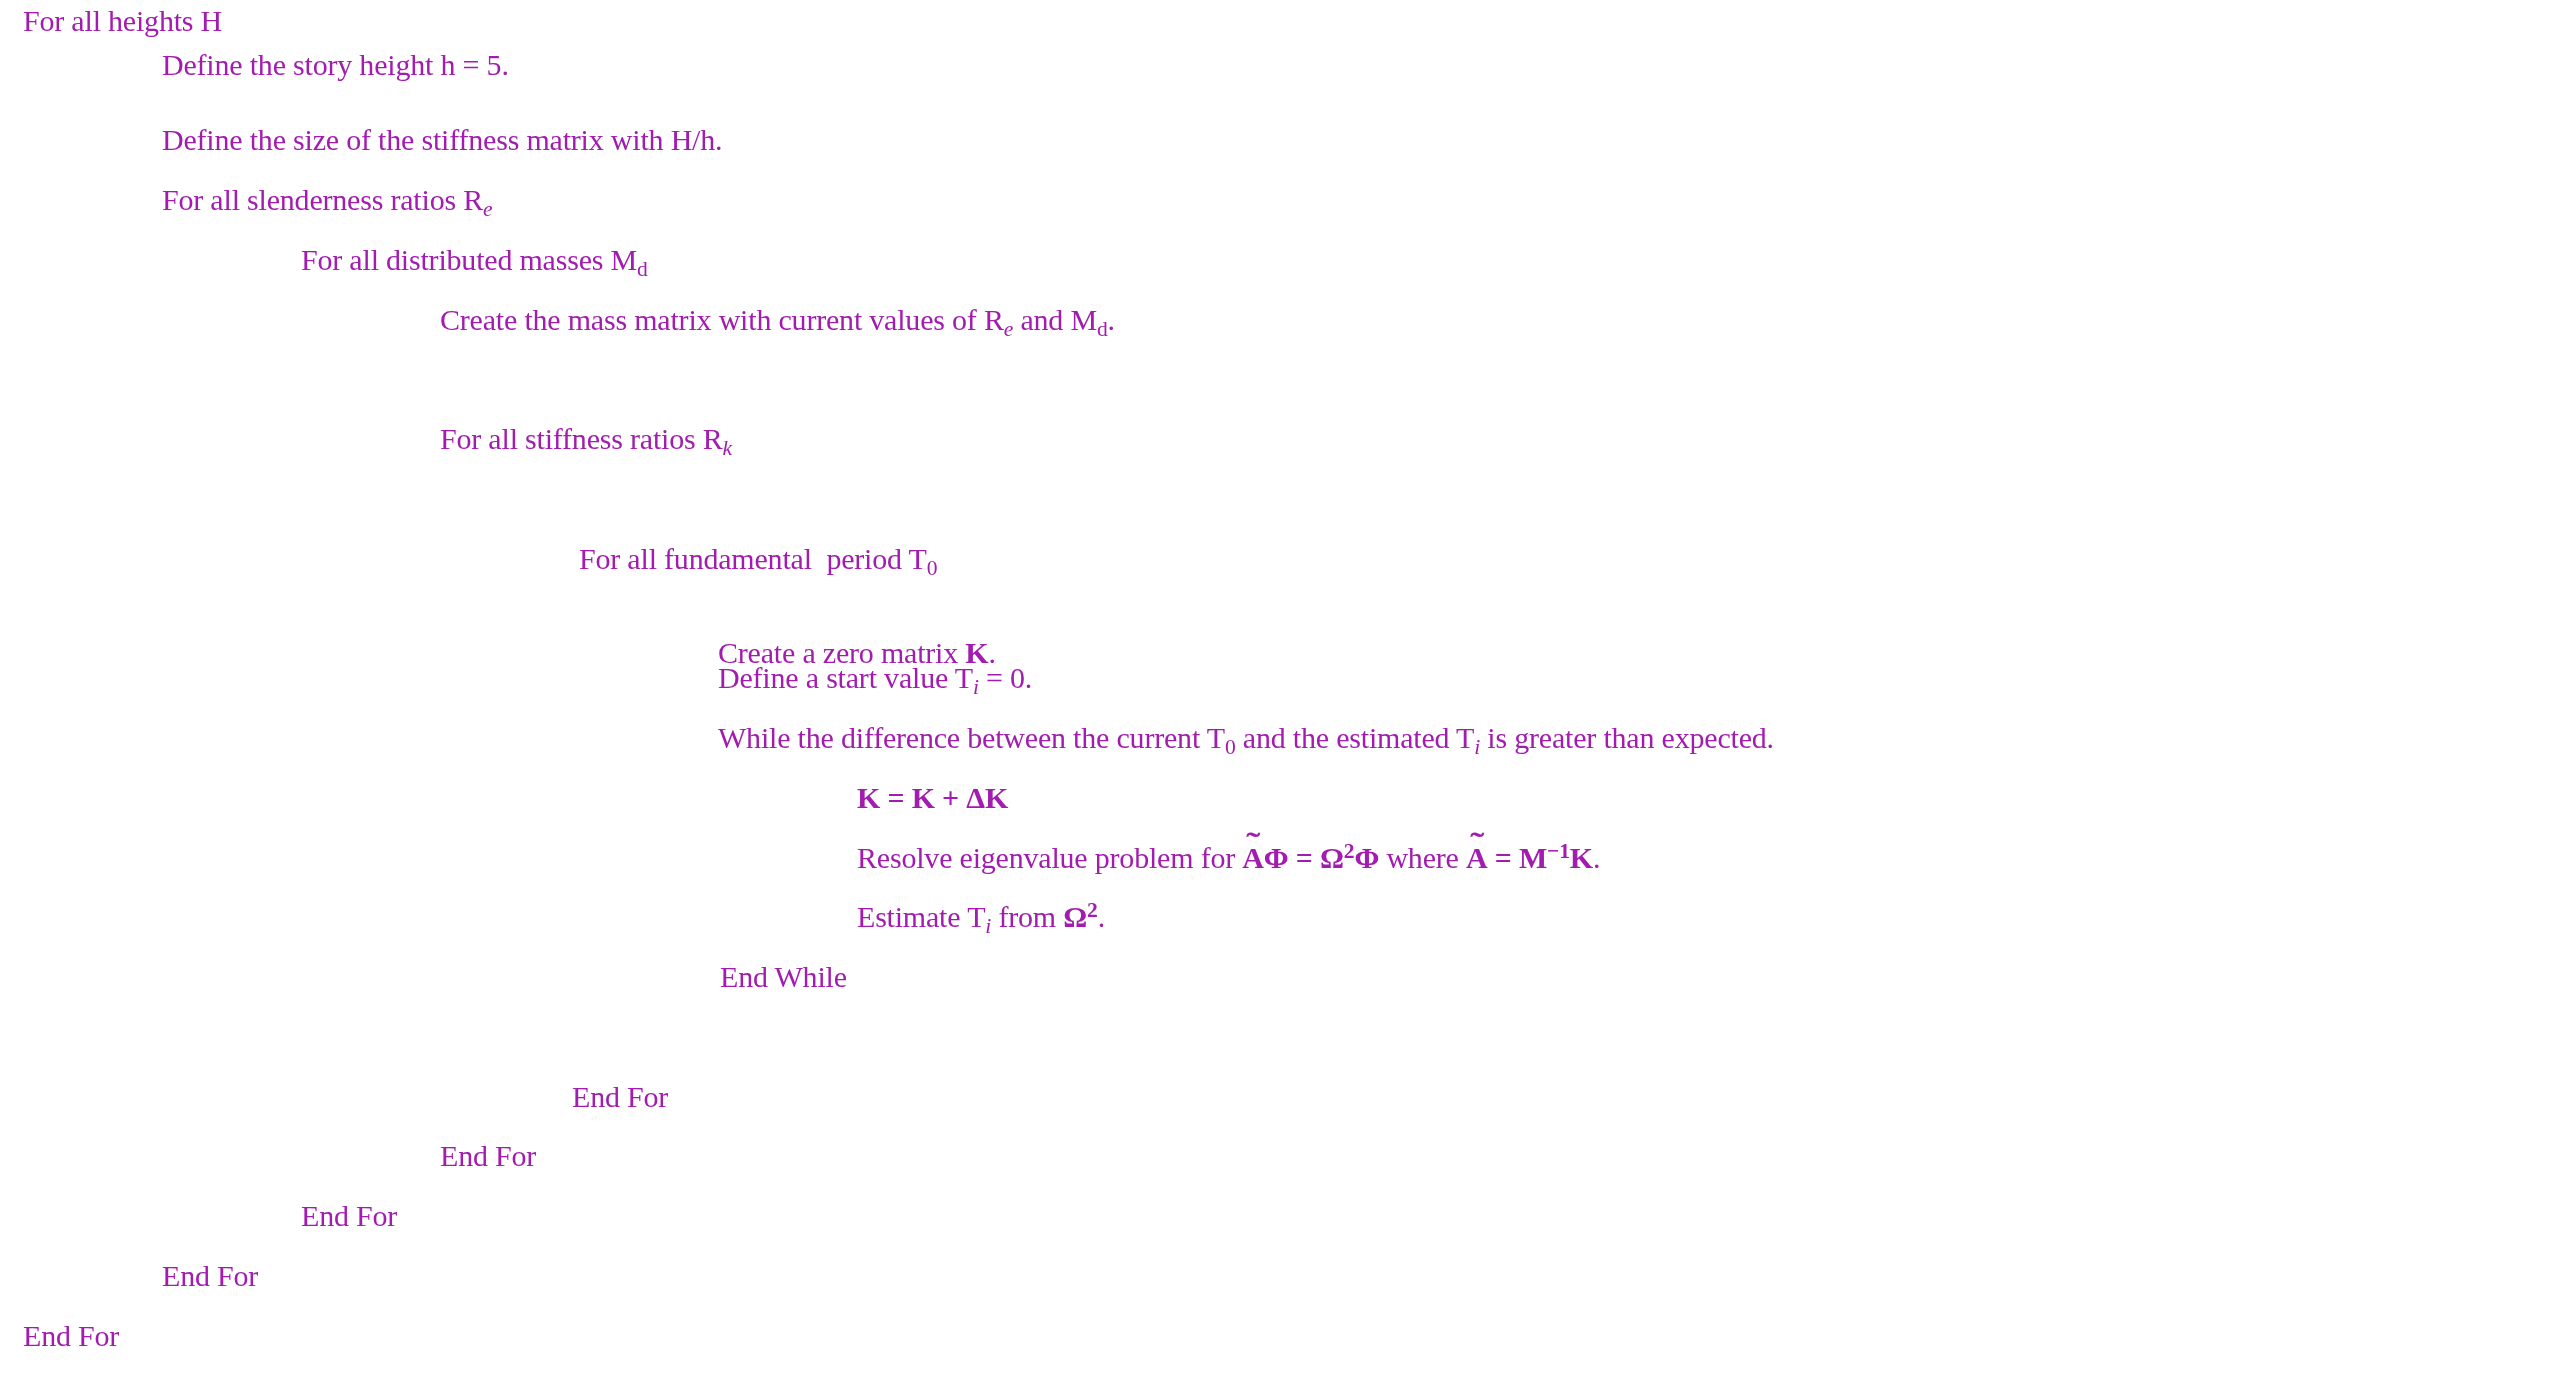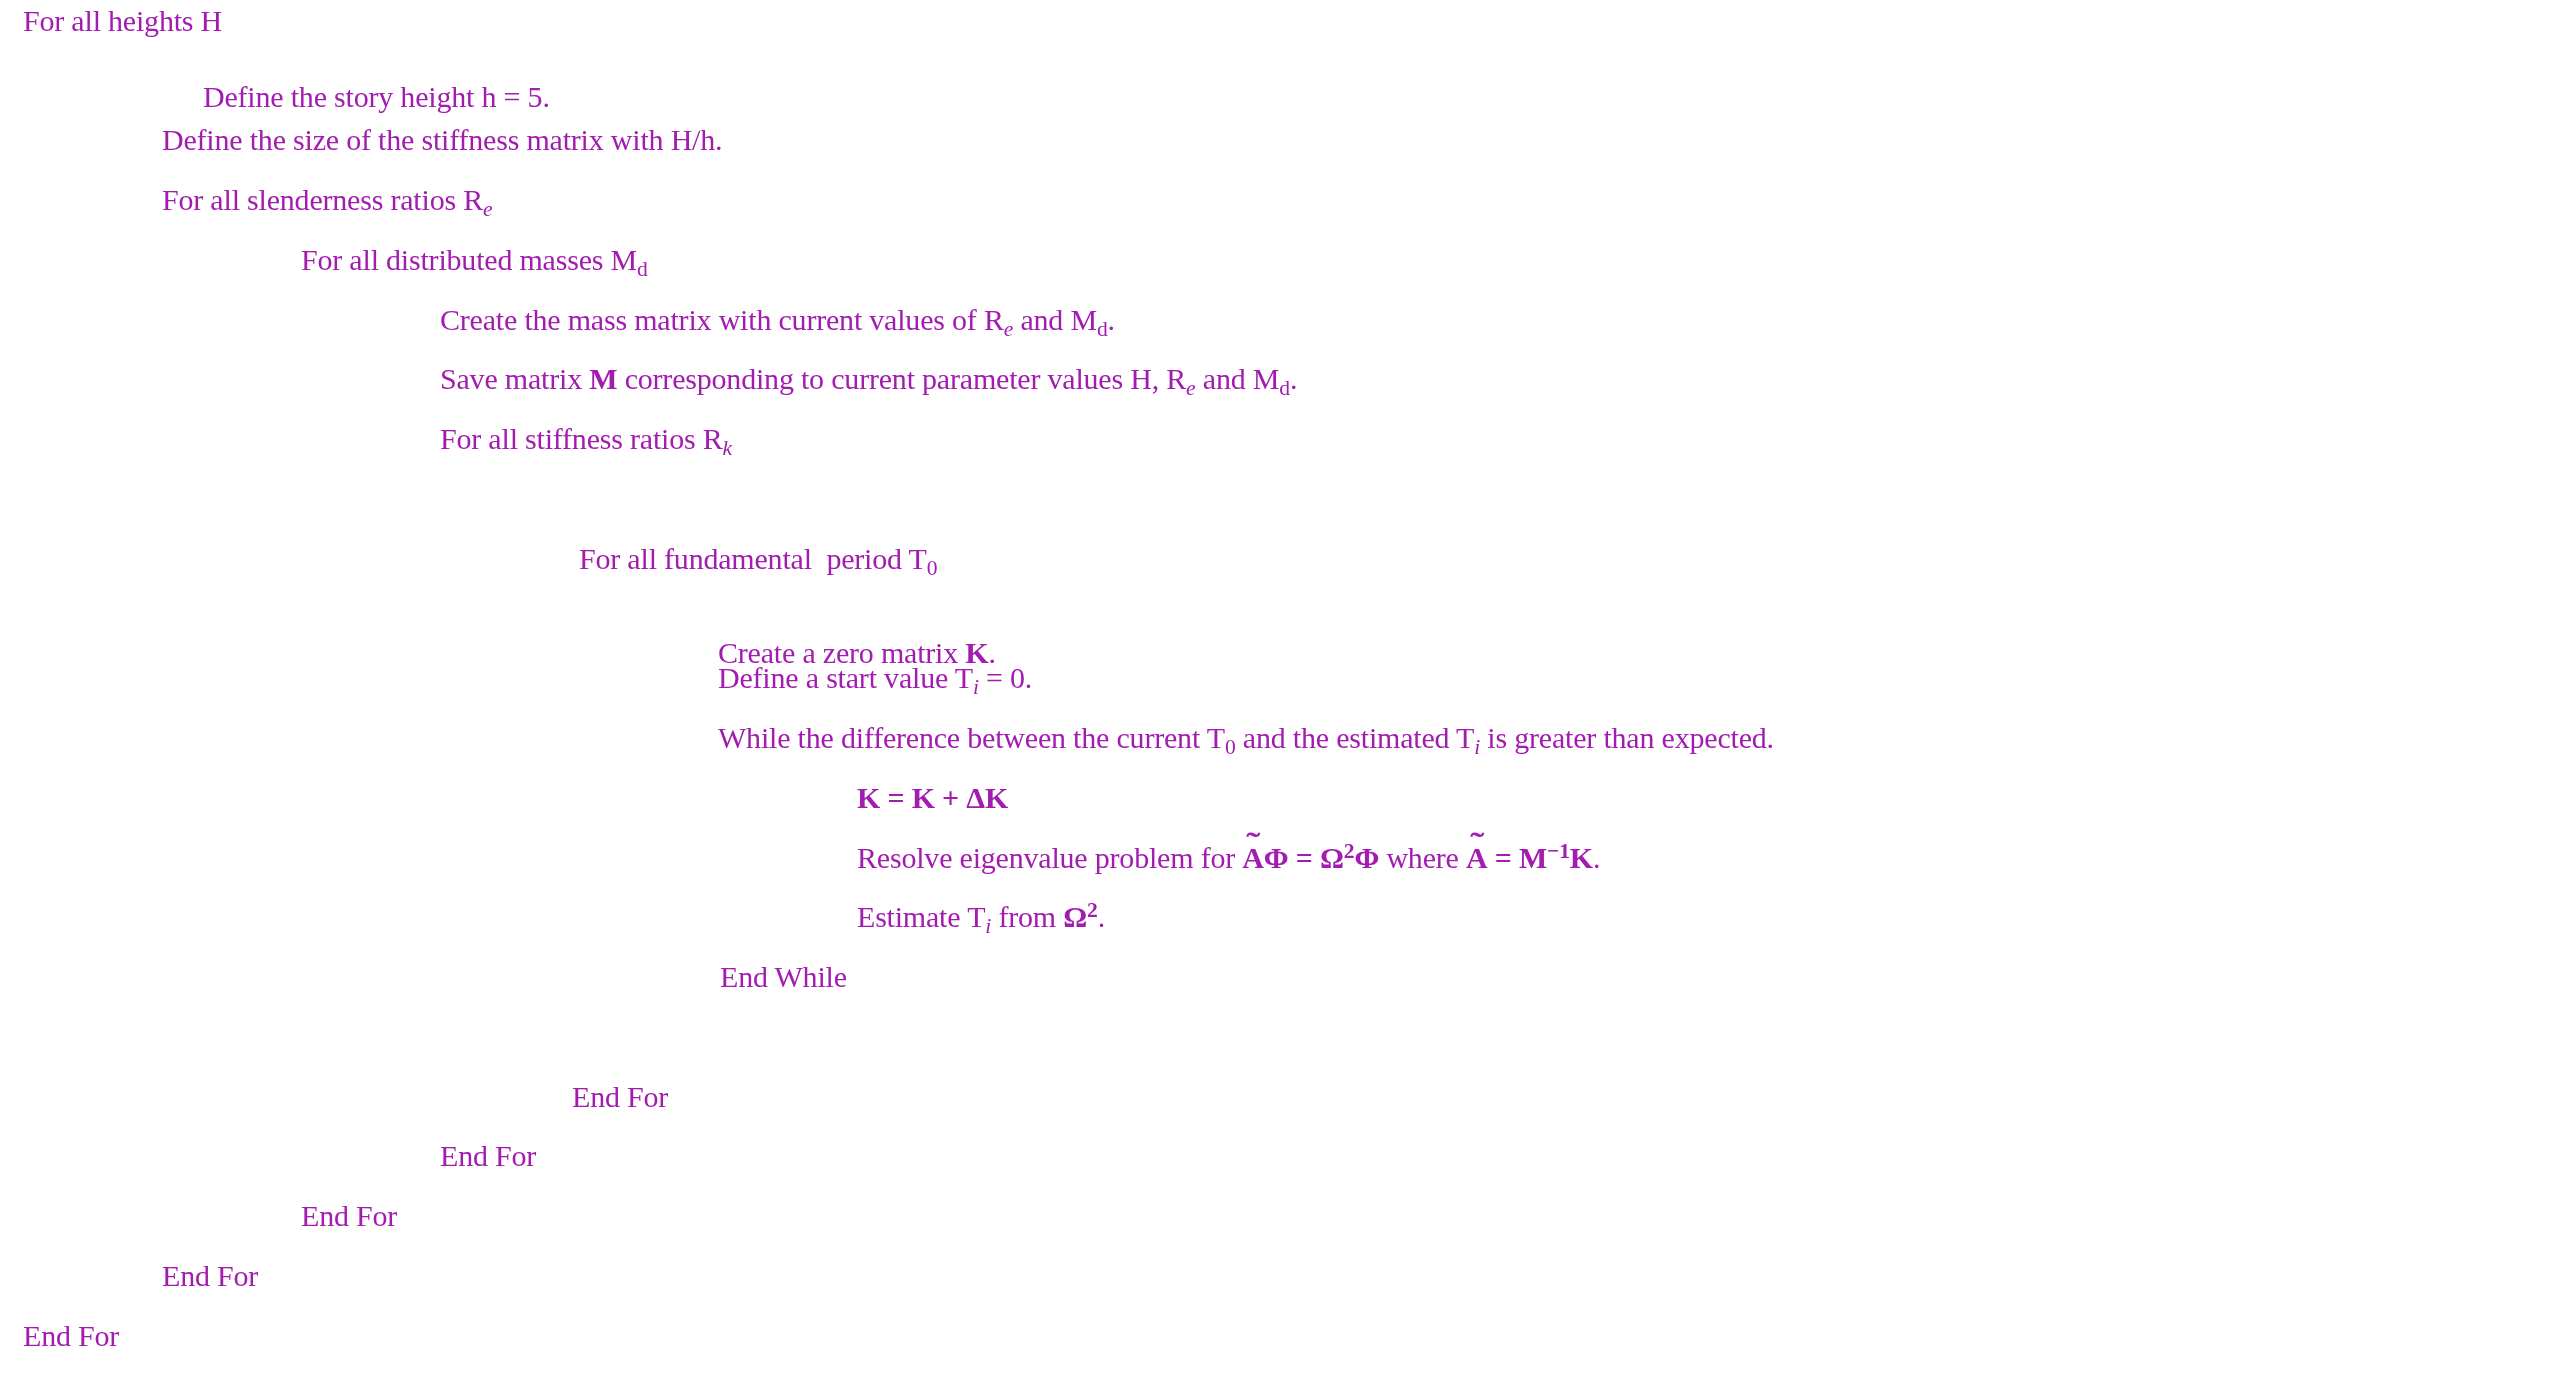--- a/index.html
+++ b/index.html
@@ -22,26 +22,25 @@
   .tilde::before {
     content: "\02DC"; position: absolute; left: 50%; top: -0.5em;
     transform: translateX(-50%) scaleX(1.4); font-weight: bold;
   }
 </style>
 </head>
 <body>
 
 <div id="algo">
     <div class="line" style="left: 23px; top: 6px;"><span>For all heights H</span></div>
-    <div class="line" style="left: 162px; top: 82px; margin-left: 41px;"><span>Define the story height h = 5.</span></div>
+    <div class="line" style="left: 162px; top: 50px;"><span>Define the story height h = 5.</span></div>
     <div class="line" style="left: 162px; top: 125px;"><span>Define the size of the stiffness matrix with H/h.</span></div>
     <div class="line" style="left: 301px; top: 245px;"><span>For all distributed masses M</span><span class="sub">d</span></div>
     <div class="line" style="left: 162px; top: 185px;"><span>For all slenderness ratios R</span><span class="sub it">e</span></div>
     <div class="line" style="left: 440px; top: 305px;"><span>Create the mass matrix with current values of R</span><span class="sub it">e</span><span> and M</span><span class="sub">d</span><span>.</span></div>
-    <div class="line" style="left: 440px; top: 364px;"><span>Save matrix </span><span class="b">M</span><span> corresponding to current parameter values H, R</span><span class="sub it">e</span><span> and M</span><span class="sub">d</span><span>.</span></div>
     <div class="line" style="left: 440px; top: 424px;"><span>For all stiffness ratios R</span><span class="sub it">k</span></div>
     <div class="line" style="left: 579px; top: 544px;"><span>For all fundamental  period T</span><span class="sub">0</span></div>
     <div class="line" style="left: 718px; top: 638px;"><span>Create a zero matrix </span><span class="b">K</span><span>.</span></div>
     <div class="line" style="left: 718px; top: 663px;"><span>Define a start value T</span><span class="sub it">i</span><span> = 0.</span></div>
     <div class="line" style="left: 718px; top: 723px;"><span>While the difference between the current T</span><span class="sub">0</span><span> and the estimated T</span><span class="sub it">i</span><span> is greater than expected.</span></div>
     <div class="line" style="left: 857px; top: 783px;"><span class="b">K</span><span class="b"> = </span><span class="b">K</span><span class="b"> + Δ</span><span class="b">K</span></div>
     <div class="line" style="left: 857px; top: 843px;"><span>Resolve eigenvalue problem for </span><span class="b tilde">A</span><span class="b">Φ = Ω</span><span class="sup b">2</span><span class="b">Φ</span><span> where </span><span class="b tilde">A</span><span class="b"> = M</span><span class="sup b">−1</span><span class="b">K</span><span>.</span></div>
     <div class="line" style="left: 857px; top: 902px;"><span>Estimate T</span><span class="sub it">i</span><span> from </span><span class="b">Ω</span><span class="sup b">2</span><span>.</span></div>
     <div class="line" style="left: 720px; top: 962px;"><span>End While</span></div>
     <div class="line" style="left: 572px; top: 1082px;"><span>End For</span></div>

